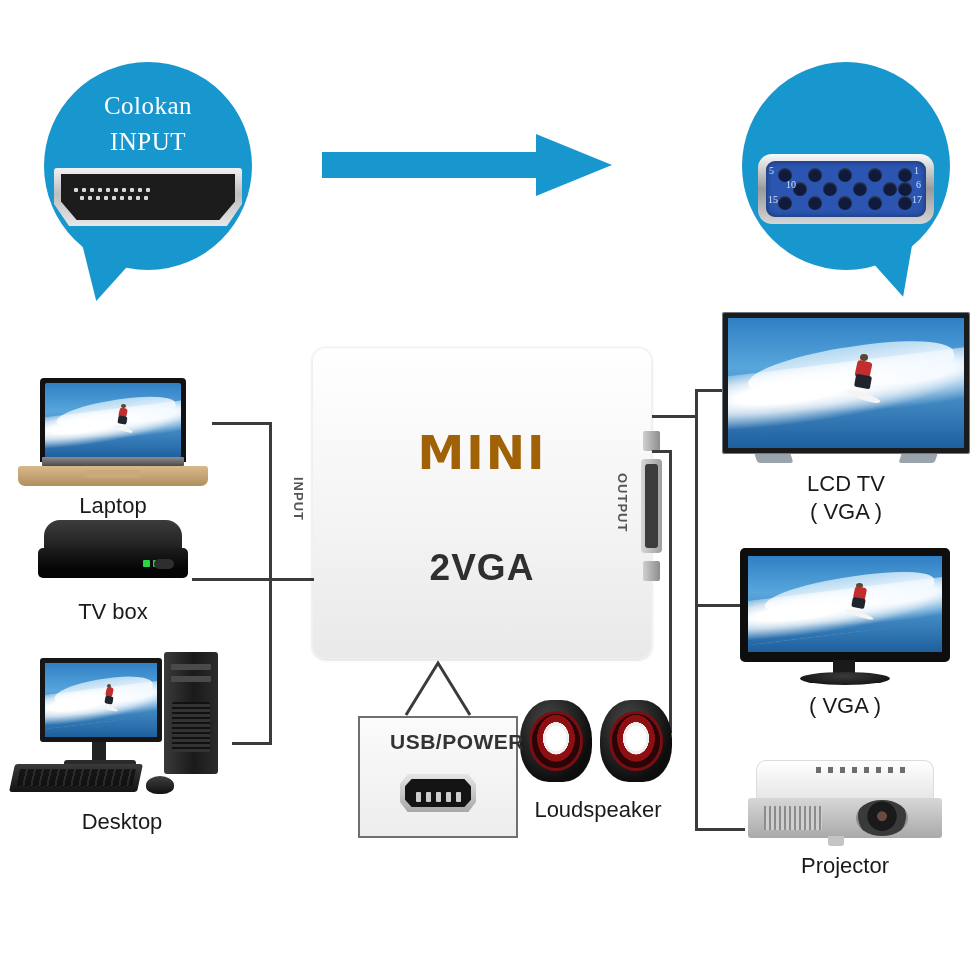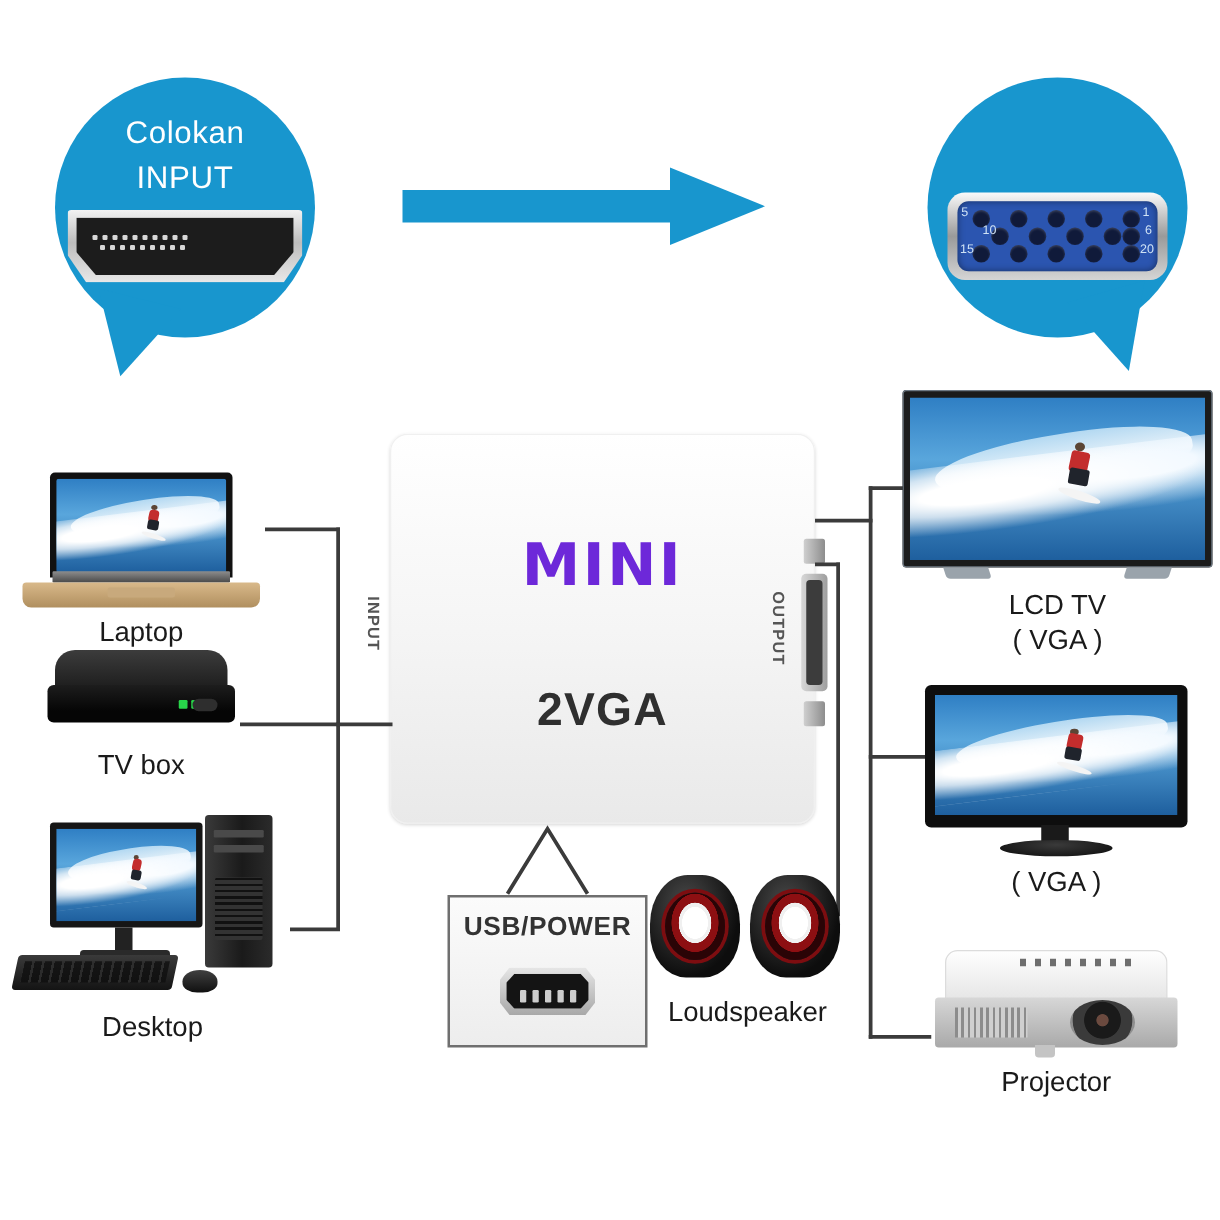--- a/index.html
+++ b/index.html
@@ -12,20 +12,21 @@
     color:#111;
   }
   .stage{position:absolute;inset:0;}
   .abs{position:absolute;}
 
   
   .bubble{
     position:absolute;
     border-radius:50%;
     background:var(--accent,#1896ce);
+    font-family:Liberation Serif, serif;
   }
   .bubble .tail{
     position:absolute;
     width:0;height:0;
   }
   .bubble-label{
     position:absolute;
     color:#fff;
     width:100%;
     text-align:center;
@@ -109,21 +110,21 @@
   
   #converter{left:312px;top:347px;width:340px;height:312px;}
   .conv-body{
     position:absolute;inset:0;
     background:linear-gradient(#ffffff,#f4f4f4 55%,#e9e9e9);
     border-radius:14px;
     box-shadow:0 1px 3px rgba(0,0,0,.16), inset 0 0 0 1px #f0f0f0;
   }
   .conv-mini{
     position:absolute;left:0;right:0;top:78px;text-align:center;
-    font-size:47px;font-weight:bold;color:#6d28d9;
+    font-size:47px;font-weight:bold;color:#a16207;
     letter-spacing:2px;font-family:"DejaVu Sans", sans-serif;
   }
   .conv-2vga{
     position:absolute;left:0;right:0;top:200px;text-align:center;
     font-size:37px;font-weight:bold;color:#2f2f2f;letter-spacing:1px;
   }
   .side-lbl{
     position:absolute;font-size:13px;font-weight:bold;color:#555;
     letter-spacing:1px;white-space:nowrap;
   }
@@ -343,22 +344,22 @@
 
   
   #usbbox{left:358px;top:716px;width:160px;height:122px;}
   .usb-panel{
     position:absolute;inset:0;
     background:linear-gradient(#fbfbfb,#ededed);
     border:2px solid #6f6f6f;
     box-sizing:border-box;
   }
   .usb-title{
-    position:absolute;left:0;right:0;top:14px;text-align:center;
-    font-size:21px;font-weight:bold;color:#333;letter-spacing:.5px;
+    position:absolute;left:0;right:0;top:14px;text-align:left;
+    font-size:21px;font-weight:bold;color:#333;letter-spacing:.5px;padding-left:32px;
   }
   .usb-port{
     position:absolute;left:42px;top:58px;width:76px;height:38px;
   }
   .usb-shell{
     position:absolute;inset:0;
     background:linear-gradient(#e6e6e6,#a8a8a8);
     clip-path:polygon(10% 0,90% 0,100% 26%,100% 74%,90% 100%,10% 100%,0 74%,0 26%);
     border-radius:3px;
   }
@@ -436,21 +437,21 @@
             <i style="left:42px;top:35px"></i>
             <i style="left:72px;top:35px"></i>
             <i style="left:102px;top:35px"></i>
             <i style="left:132px;top:35px"></i>
         </div>
         <span class="pinnum" style="left:3px;top:4px">5</span>
         <span class="pinnum" style="left:148px;top:4px">1</span>
         <span class="pinnum" style="left:20px;top:18px">10</span>
         <span class="pinnum" style="left:150px;top:18px">6</span>
         <span class="pinnum" style="left:2px;top:33px">15</span>
-        <span class="pinnum" style="left:146px;top:33px">20</span>
+        <span class="pinnum" style="left:146px;top:33px">17</span>
       </div>
     </div>
   </div>
 
   <div class="abs" id="converter">
     <div class="conv-body"></div>
     <div class="conv-mini">MINI</div>
     <div class="conv-2vga">2VGA</div>
     <div class="side-lbl" id="lbl-input">INPUT</div>
     <div class="side-lbl" id="lbl-output">OUTPUT</div>

